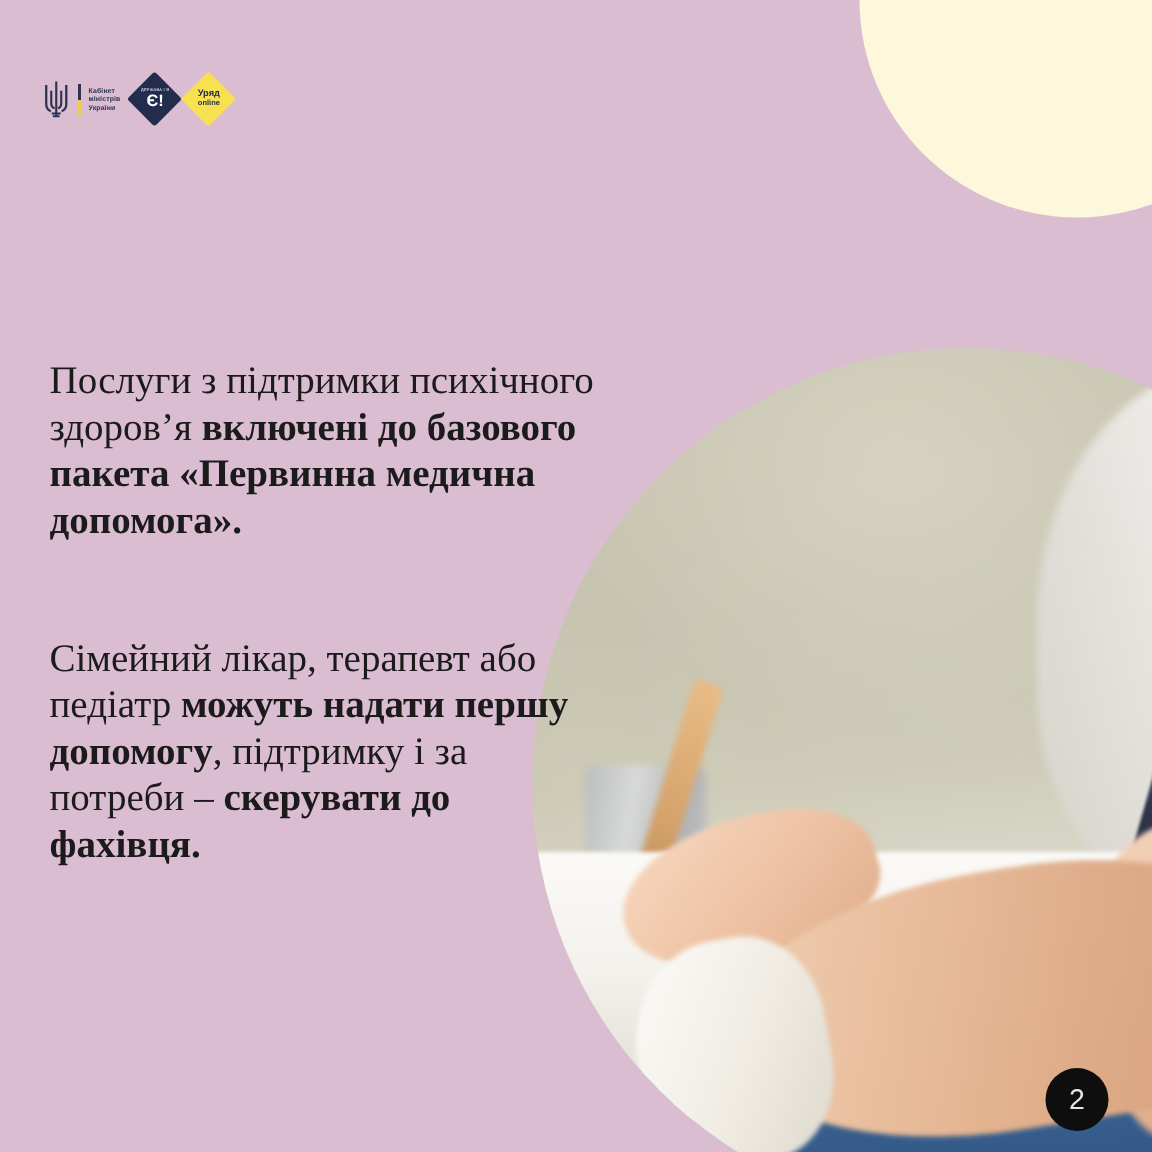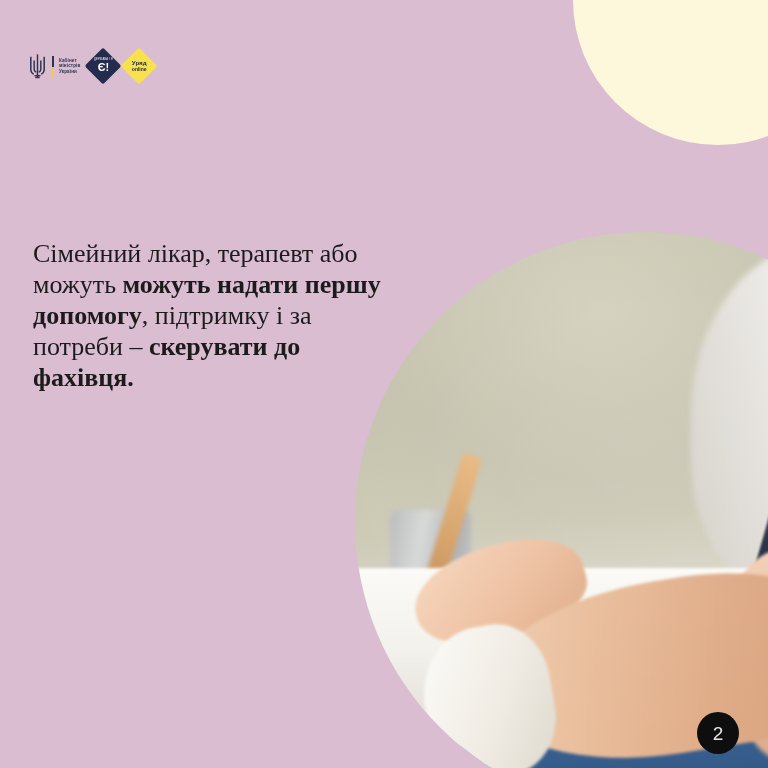--- a/index.html
+++ b/index.html
@@ -392,20 +392,21 @@
     <div class="diamond diamond-uryad">
       <div class="diamond-inner">
         <span class="uryad-1">Уряд</span>
         <span class="uryad-2">online</span>
       </div>
     </div>
 
   </div>
 
   <div class="copy">
-    <p class="para"><span>Сімейний лікар, терапевт або можуть </span><b>можуть надати першу допомогу</b><span>, підтримку і за потреби – </span><b>скерувати до фахівця.</b></p>
+    <p class="para"><span>Послуги з підтримки психічного здоров’я </span><b>включені до базового пакета «Первинна медична допомога».</b></p>
+    <p class="para"><span>Сімейний лікар, терапевт або педіатр </span><b>можуть надати першу допомогу</b><span>, підтримку і за потреби – </span><b>скерувати до фахівця.</b></p>
   </div>
 
   <div class="page-badge">
     <span>2</span>
   </div>
 
 </div>
 
 </body></html>

